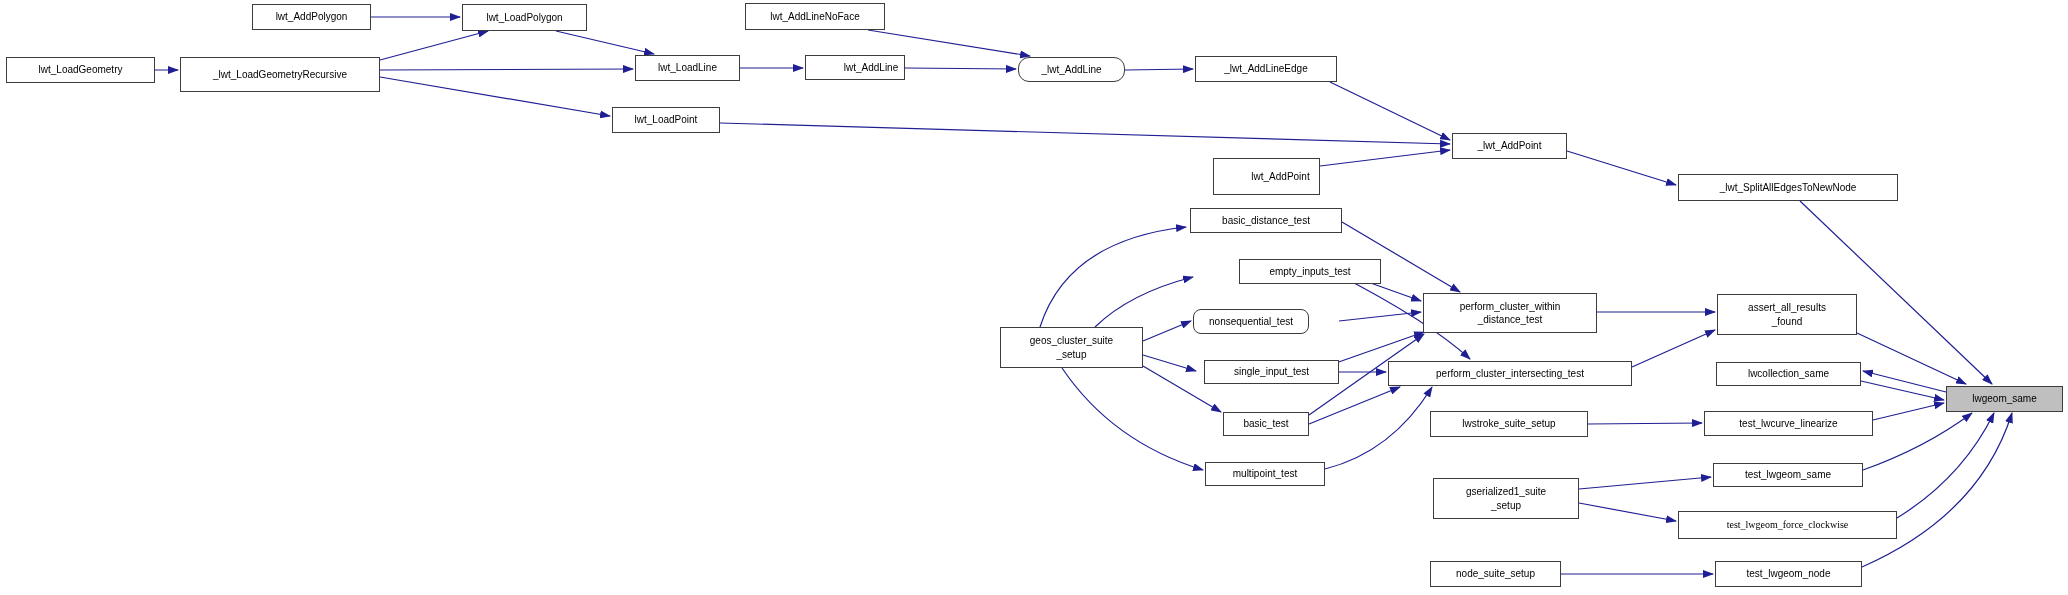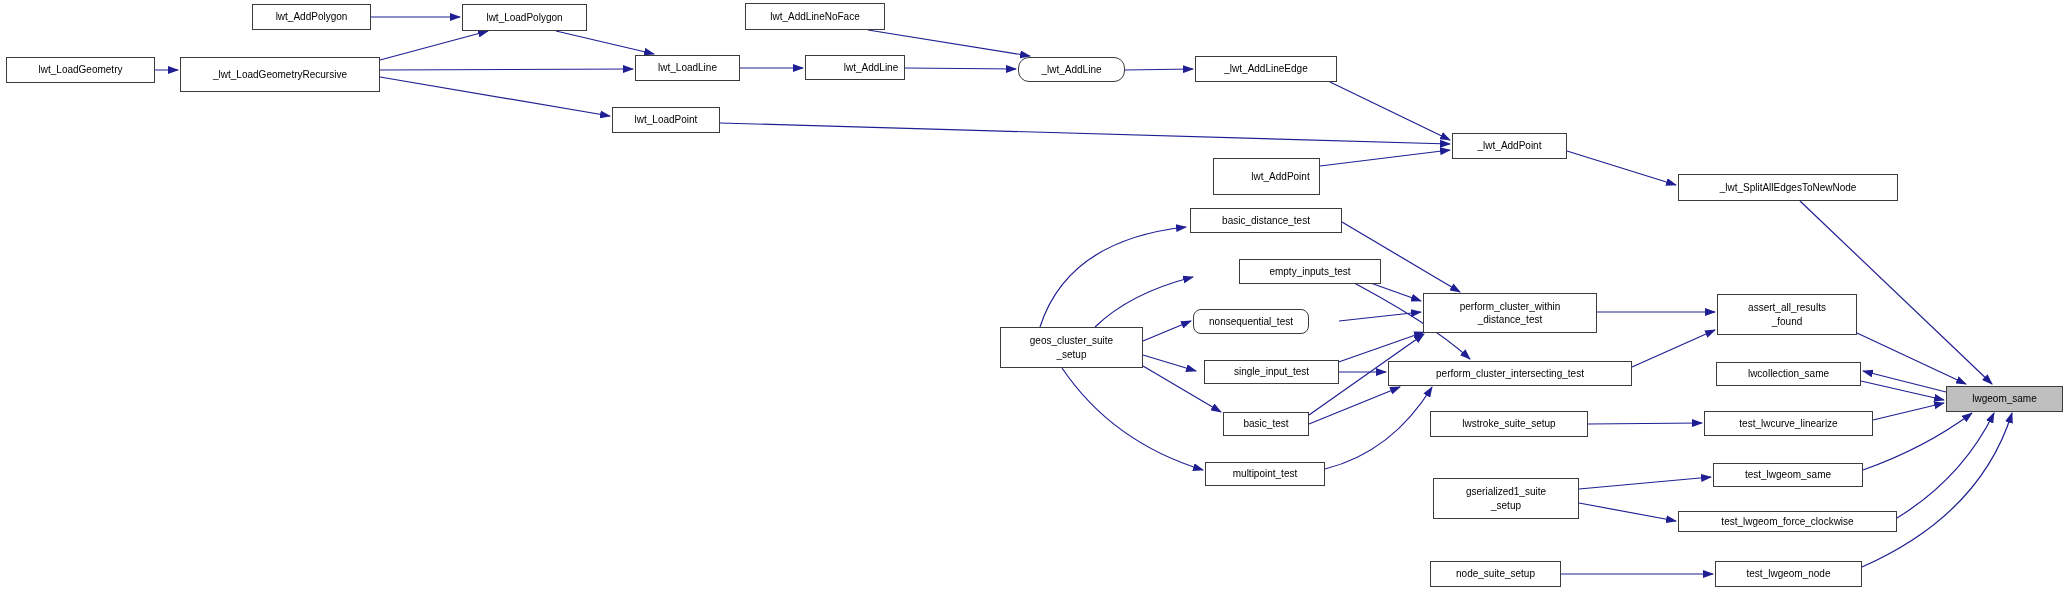--- a/index.html
+++ b/index.html
@@ -118,17 +118,17 @@
       <div class="node" style="left: 1388px; top: 361px; width: 244px; height: 25px;">perform_cluster_intersecting_test</div>
       <div class="node" style="left: 1717px; top: 294px; width: 140px; height: 41px;">assert_all_results
 _found</div>
       <div class="node" style="left: 1716px; top: 362px; width: 145px; height: 24px;">lwcollection_same</div>
       <div class="node highlight" style="left: 1946px; top: 386px; width: 117px; height: 26px;">lwgeom_same</div>
       <div class="node" style="left: 1430px; top: 411px; width: 158px; height: 26px;">lwstroke_suite_setup</div>
       <div class="node" style="left: 1704px; top: 411px; width: 169px; height: 25px;">test_lwcurve_linearize</div>
       <div class="node" style="left: 1433px; top: 478px; width: 146px; height: 41px;">gserialized1_suite
 _setup</div>
       <div class="node" style="left: 1713px; top: 463px; width: 150px; height: 24px;">test_lwgeom_same</div>
-      <div class="node" style="left: 1678px; top: 511px; width: 219px; height: 21px;">test_lwgeom_force_clockwise</div>
+      <div class="node" style="left: 1678px; top: 511px; width: 219px; height: 28px; font-family: Liberation Serif, serif;">test_lwgeom_force_clockwise</div>
       <div class="node" style="left: 1430px; top: 561px; width: 131px; height: 26px;">node_suite_setup</div>
       <div class="node" style="left: 1715px; top: 561px; width: 147px; height: 26px;">test_lwgeom_node</div>
     </div>
 </div>
 
 </body></html>

